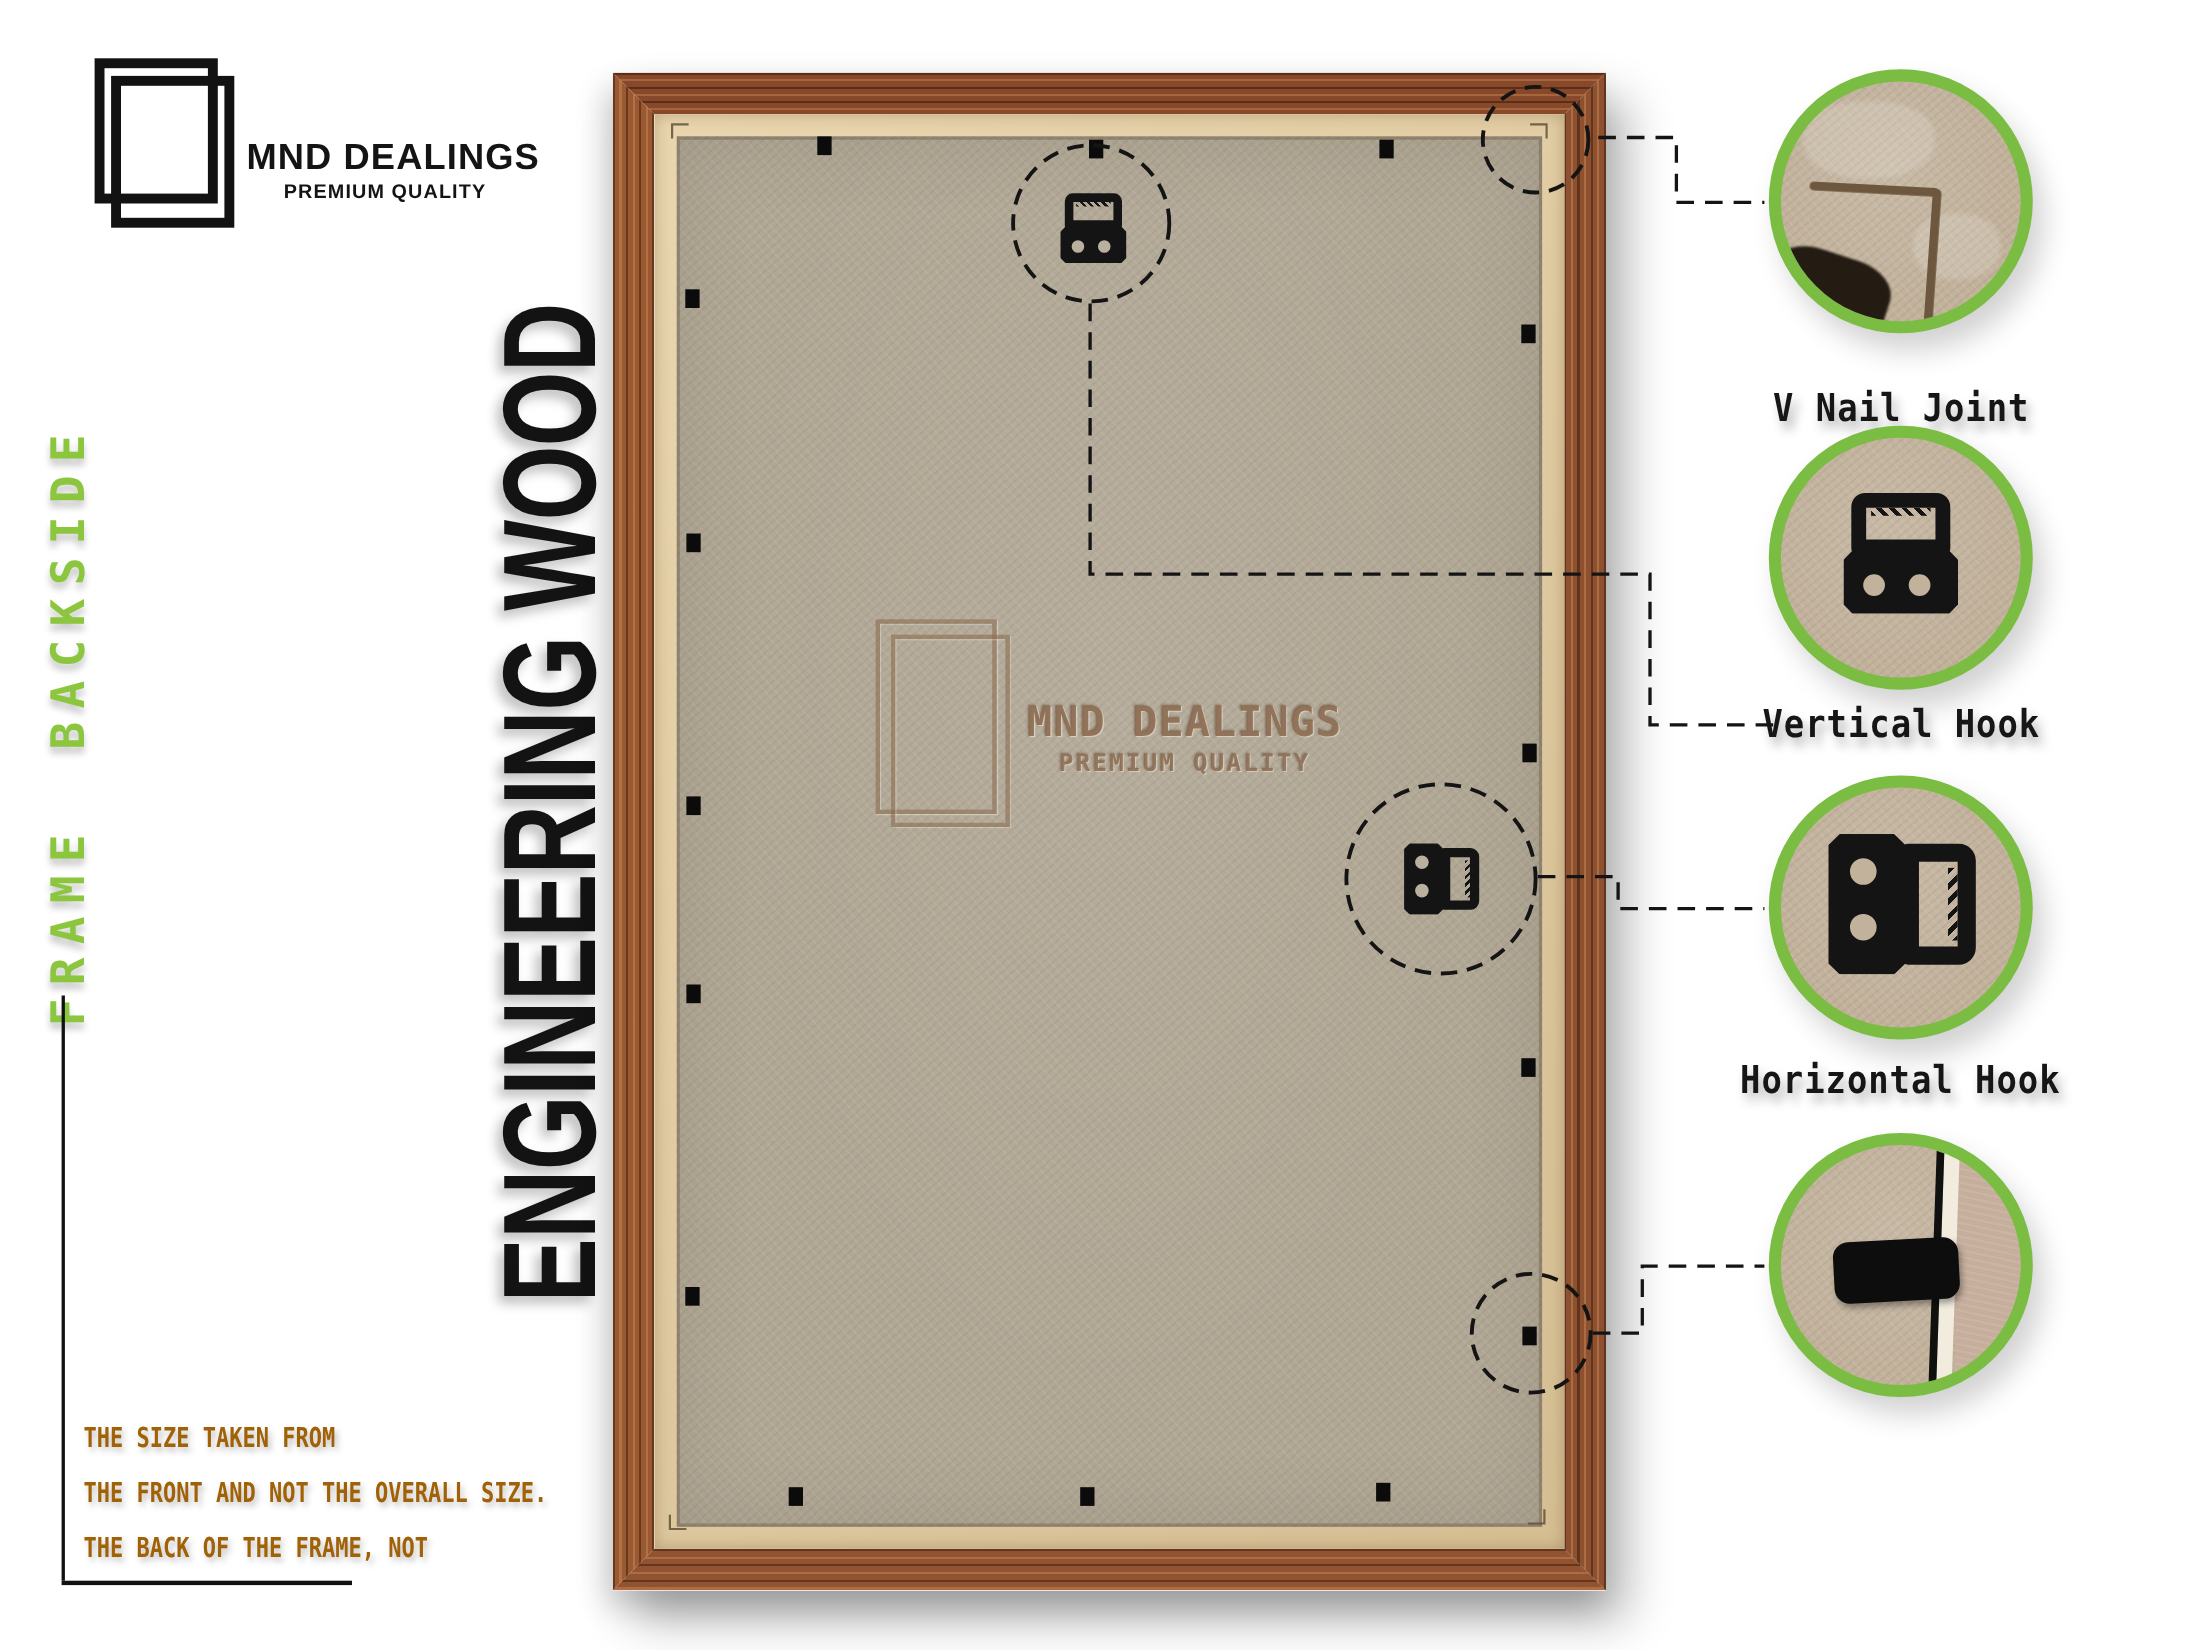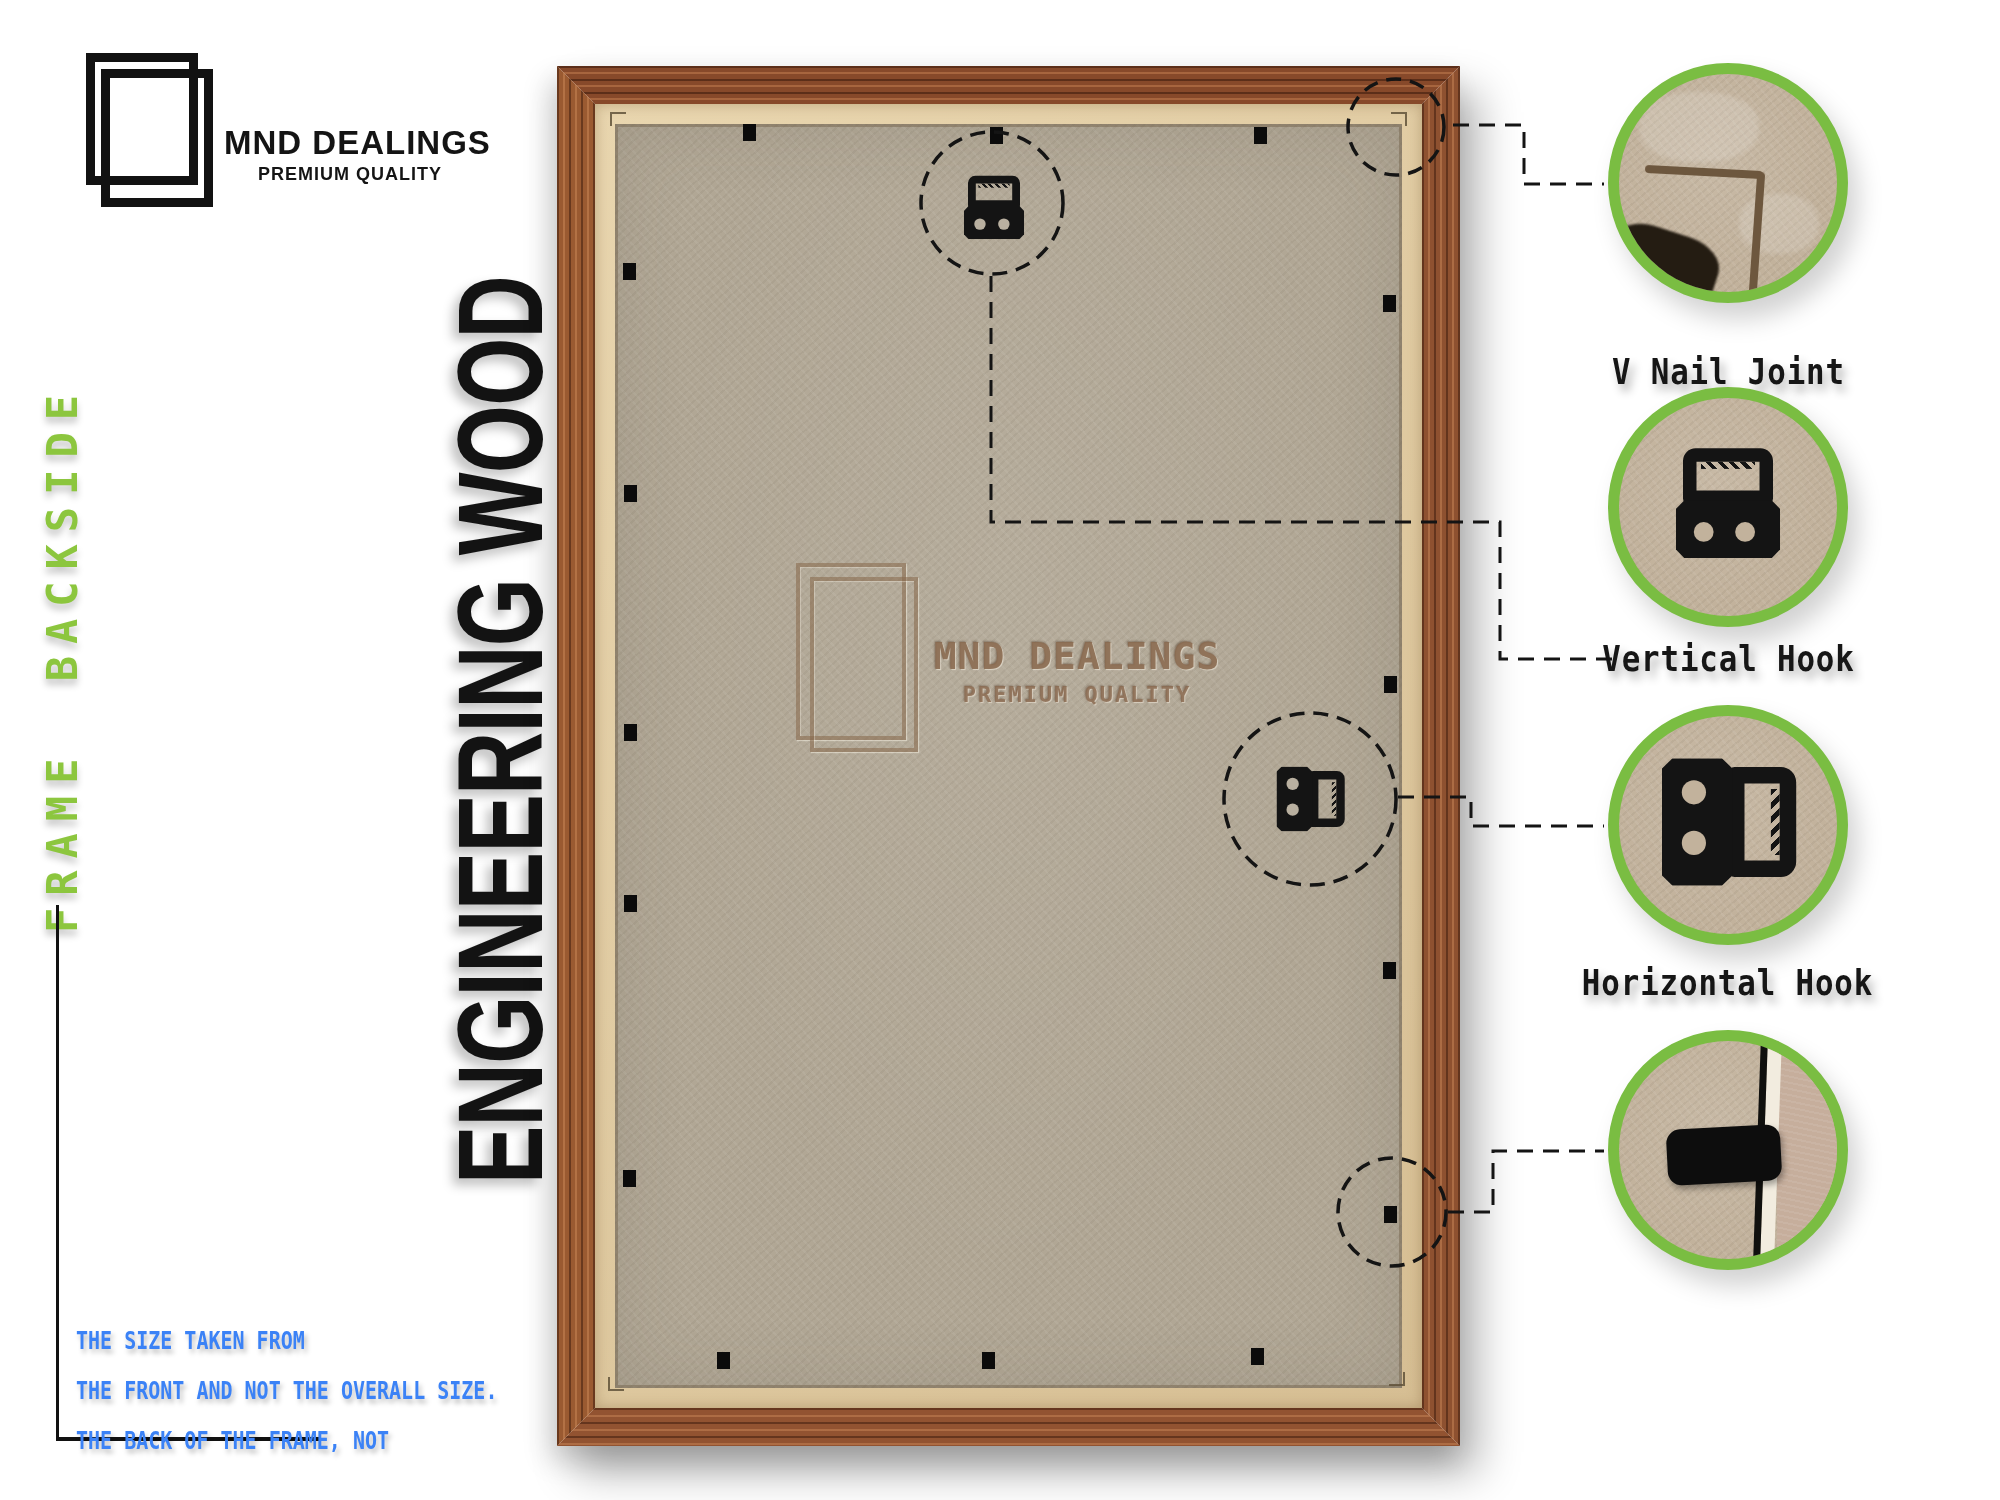--- a/index.html
+++ b/index.html
@@ -22,21 +22,21 @@
     letter-spacing:12px; word-spacing:28px; color:#8cc63e;
     transform:translate(-50%,-50%) rotate(-90deg); text-shadow:-6px 0 7px rgba(0,0,0,.22); }
   .material-label { position:absolute; left:500px; top:730px; white-space:nowrap;
     font-weight:700; font-size:120px; letter-spacing:-1px; color:#131313;
     transform:translate(-50%,-50%) rotate(-90deg) scaleX(.73);
     text-shadow:-9px -6px 12px rgba(0,0,0,.25); }
 
   
   .rule-v { position:absolute; left:56px; top:905px; width:3px; height:532px; background:#111; }
   .rule-h { position:absolute; left:56px; top:1437px; width:264px; height:4px; background:#111; }
-  .note { position:absolute; left:76px; top:1292px; color:#3b82f6;margin-top:34px; }
+  .note { position:absolute; left:76px; top:1292px; color:#a16207; }
   .note .line { display:block; height:50px; white-space:nowrap; }
   .note .line > span { display:inline-block; transform:scaleX(.8); transform-origin:left center;
     font-family:"DejaVu Sans Mono", monospace; font-weight:700; font-size:25px;
     text-shadow:3px 4px 6px rgba(0,0,0,.25); }
 
   
   .photo { position:absolute; left:557px; top:66px; width:903px; height:1380px;
     box-shadow:18px 26px 40px rgba(0,0,0,.30), -8px 14px 26px rgba(0,0,0,.16); }
   .wood { position:absolute; }
   .wood.top, .wood.bottom { left:0; right:0; height:38px; }

